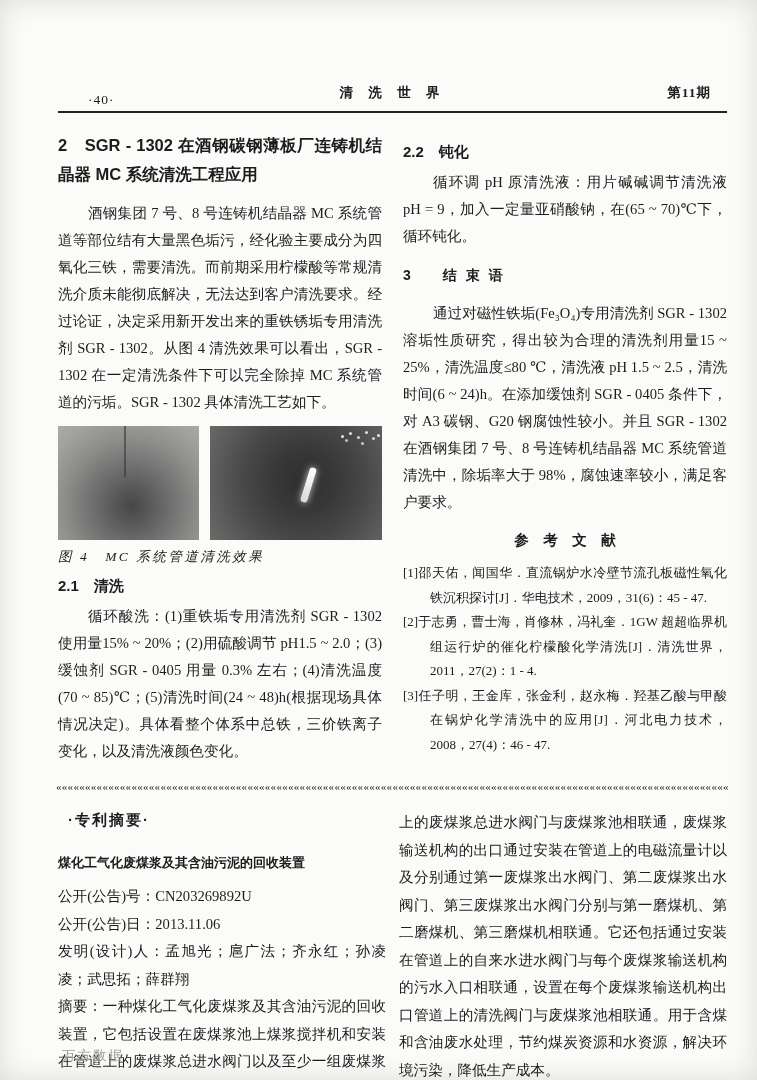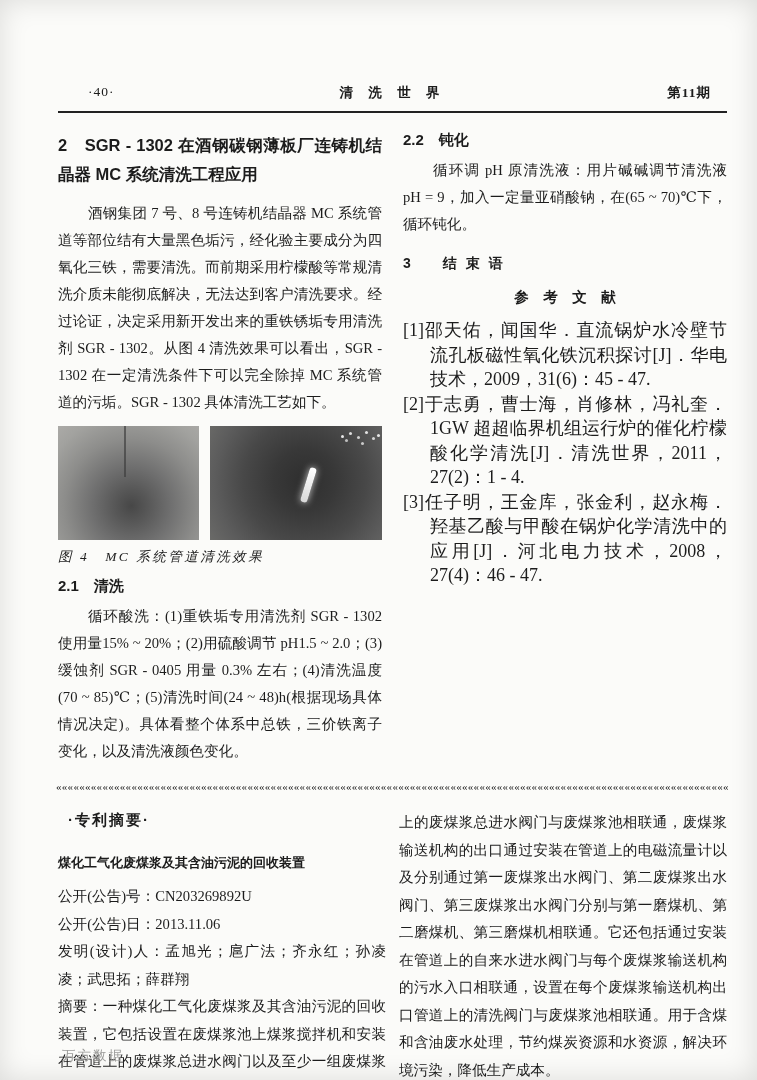--- a/index.html
+++ b/index.html
@@ -18,21 +18,21 @@
     overflow: hidden;
   }
 
   
   .header {
     position: relative;
     margin: 84px 30px 0 58px;
     height: 20px;
     font-size: 13.5px;
   }
-  .header .pgnum { position: absolute; left: 30px; top: 0; letter-spacing: 1px; }
+  .header .pgnum { position: absolute; left: 30px; top: 8px; letter-spacing: 1px; }
   .header .journal {
     position: absolute; left: 50%; top: 0; transform: translateX(-50%);
     font-weight: bold; letter-spacing: 6px;
   }
   .header .issue { position: absolute; right: 16px; top: 0; font-weight: bold; letter-spacing: 1px; }
   .rule { margin: 7px 30px 0 58px; border-top: 2px solid #222; }
 
   
   .main { display: flex; gap: 21px; margin: 15px 30px 0 58px; min-height: 606px; }
   .col { flex: 1; min-width: 0; }
@@ -91,21 +91,21 @@
     text-align: left; font-size: 13.5px; font-style: italic;
     letter-spacing: 2.5px; margin: 8px 0 10px;
   }
 
   
   .refs-head {
     text-align: center; font-family: "Liberation Sans", sans-serif;
     font-weight: 700; font-size: 14.5px; margin: 15px 0 11px;
   }
   .ref {
-    font-size: 18px; line-height: 24.5px; text-align: justify;
+    font-size: 13px; line-height: 24.5px; text-align: justify;
     padding-left: 27px; text-indent: -27px; margin: 0;
   }
 
   
   .divider {
     margin: 15px 28px 0 56px; height: 15px;
     font-size: 11px; line-height: 13px; letter-spacing: 0.3px;
     color: #2c2c2c; white-space: nowrap; overflow: hidden;
   }
 
@@ -155,24 +155,25 @@
           <div class="speckles"></div>
         </div>
       </div>
       <div class="figcap">图 4　MC 系统管道清洗效果</div>
 
       <div class="h-sub">2.1　清洗</div>
       <p class="para">循环酸洗：(1)重铁垢专用清洗剂 SGR - 1302 使用量15% ~ 20%；(2)用硫酸调节 pH1.5 ~ 2.0；(3)缓蚀剂 SGR - 0405 用量 0.3% 左右；(4)清洗温度(70 ~ 85)℃；(5)清洗时间(24 ~ 48)h(根据现场具体情况决定)。具体看整个体系中总铁，三价铁离子变化，以及清洗液颜色变化。</p>
     </div>
 
     <div class="col">
-      <div class="h-sub" style="margin-top:3px;">2.2　钝化</div>
+      <div class="h-sub" style="margin-top:15px;">2.2　钝化</div>
       <p class="para">循环调 pH 原清洗液：用片碱碱调节清洗液 pH = 9，加入一定量亚硝酸钠，在(65 ~ 70)℃下，循环钝化。</p>
 
       <div class="h-sec3">3　结束语</div>
+      <p class="para">通过对磁性铁垢(Fe₃O₄)专用清洗剂 SGR - 1302 溶垢性质研究，得出较为合理的清洗剂用量15 ~ 25%，清洗温度≤80 ℃，清洗液 pH 1.5 ~ 2.5，清洗时间(6 ~ 24)h。在添加缓蚀剂 SGR - 0405 条件下，对 A3 碳钢、G20 钢腐蚀性较小。并且 SGR - 1302 在酒钢集团 7 号、8 号连铸机结晶器 MC 系统管道清洗中，除垢率大于 98%，腐蚀速率较小，满足客户要求。</p>
 
       <div class="refs-head">参　考　文　献</div>
       <p class="ref">[1]邵天佑，闻国华．直流锅炉水冷壁节流孔板磁性氧化铁沉积探讨[J]．华电技术，2009，31(6)：45 - 47.</p>
       <p class="ref">[2]于志勇，曹士海，肖修林，冯礼奎．1GW 超超临界机组运行炉的催化柠檬酸化学清洗[J]．清洗世界，2011，27(2)：1 - 4.</p>
       <p class="ref">[3]任子明，王金库，张金利，赵永梅．羟基乙酸与甲酸在锅炉化学清洗中的应用[J]．河北电力技术，2008，27(4)：46 - 47.</p>
     </div>
 
   </div>
 
   <div class="divider">««««««««««««««««««««««««««««««««««««««««««««««««««««««««««««««««««««««««««««««««««««««««««««««««««««««««««««««««««««««««««««««««««</div>

